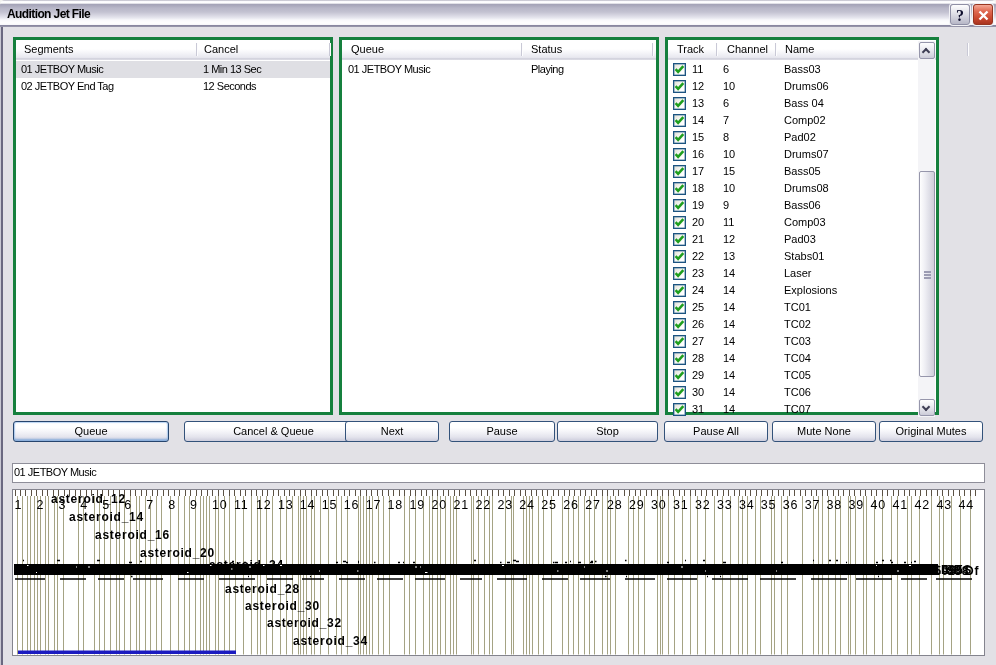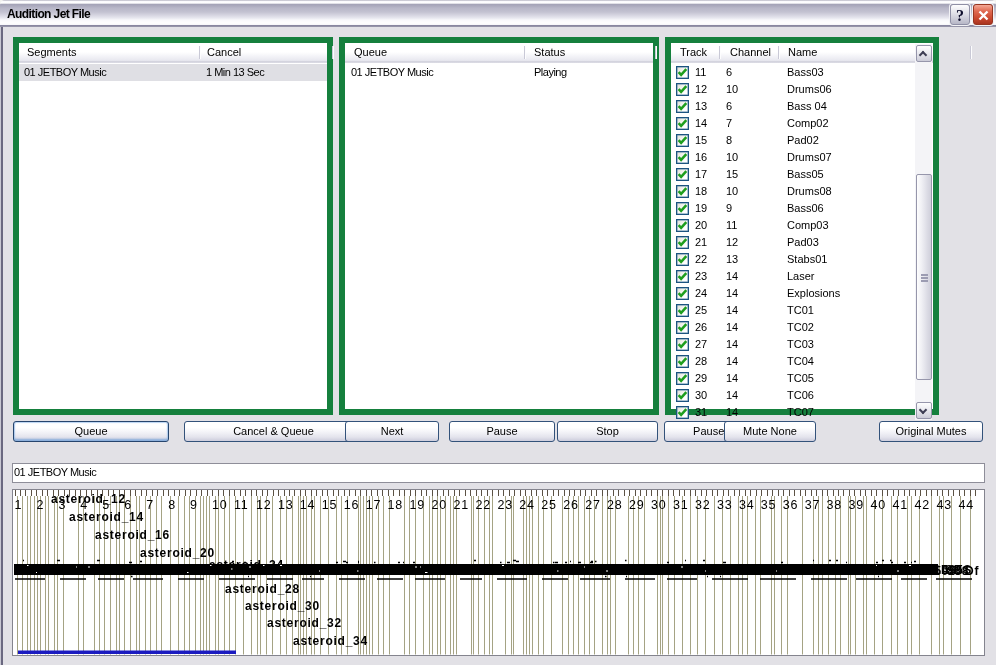--- a/index.html
+++ b/index.html
@@ -9,21 +9,21 @@
 .tb .t {position:absolute;left:7px;top:7px;font-size:12px;font-weight:bold;letter-spacing:-0.6px}
 .wb {position:absolute;left:0;top:27px;width:3px;height:638px;
  background:linear-gradient(90deg,#C8C7D2 0 1px,#6A6880 1px 3px)}
 .cbx {position:absolute;top:4px;width:20px;height:21px;border-radius:3px;
  text-align:center;line-height:21px;font-weight:bold}
 .hbt {left:950px;background:linear-gradient(180deg,#FEFEFE,#E0E0E8 45%,#C6C6D3 80%,#B7B7C7);
  border:1px solid #8F8FA5;box-shadow:0 0 0 1px #F2F2F6;color:#0E0E2C;font-size:16px;font-family:"Liberation Serif",serif}
 .xbt {left:973px;background:linear-gradient(180deg,#F4A896 0%,#E06A52 32%,#CC4A31 68%,#A93420);
  border:1px solid #983621;box-shadow:0 0 0 1px #F2F2F6;color:#fff}
 .xbt svg {position:absolute;left:4px;top:4.5px}
-.panel {position:absolute;top:37px;height:378px;background:#fff;border:6px solid #15803d}
+.panel {position:absolute;top:37px;height:378px;background:#fff;border:3px solid #15803d}
 .hdr {position:absolute;left:0;top:0;width:100%;height:20px;
  background:linear-gradient(180deg,#FFFFFF 0 9px,#F4F4F8 13px,#E9E9F0 17px,#E4E4EC 18px,#C4C4D1 19px,#EFEFF4 20px);}
 .hdr span {position:absolute;top:3px;font-size:11px}
 .hsep {position:absolute;top:3px;width:1px;height:13px;background:#C9C9D6;box-shadow:1px 0 0 #FDFDFE}
 .row {position:absolute;left:0;width:100%;height:17px;line-height:17px}
 .sel {background:#DFDFE4}
 .row span {position:absolute;top:0;white-space:nowrap;letter-spacing:-0.5px}
 .r3 {position:absolute;left:0;width:299px;height:17px;line-height:17px}
 .r3 span {position:absolute;top:0}
 .r3 .cb {left:5px;top:1.5px;width:13px;height:13px;border:1px solid #1C5480;
@@ -63,20 +63,24 @@
  <div class="hdr">
       <span style="left:8px">Segments</span>
       <span style="left:188px">Cancel</span>
   <i class="hsep" style="left:180px"></i>
       <i class="hsep" style="left:313px"></i>
     </div>
  <div class="row sel" style="top:21px">
       <span style="left:5px">01 JETBOY Music</span>
       <span style="left:187px">1 Min 13 Sec</span>
     </div>
+ <div class="row" style="top:38px">
+      <span style="left:5px">02 JETBOY End Tag</span>
+      <span style="left:187px">12 Seconds</span>
+    </div>
 </div>
 
 <div class="panel" style="left:339px;width:320px">
  <div class="hdr">
       <span style="left:9px">Queue</span>
       <span style="left:189px">Status</span>
   <i class="hsep" style="left:179px"></i>
       <i class="hsep" style="left:310px"></i>
     </div>
  <div class="row" style="top:21px">
@@ -316,21 +320,21 @@
       </div>
  </div>
 </div>
 
 <div class="btn def" style="left:13px;width:156px">Queue</div>
 <div class="btn" style="left:184px;width:179px">Cancel &amp; Queue</div>
 <div class="btn" style="left:345px;width:94px">Next</div>
 <div class="btn" style="left:449px;width:106px">Pause</div>
 <div class="btn" style="left:557px;width:101px">Stop</div>
 <div class="btn" style="left:664px;width:104px">Pause All</div>
-<div class="btn" style="left:724px;width:92px">Mute None</div>
+<div class="btn" style="left:772px;width:104px">Mute None</div>
 <div class="btn" style="left:879px;width:104px">Original Mutes</div>
 
 <div class="fld">01 JETBOY Music</div>
 <div class="tl">
     <svg width="971" height="165" style="position:absolute;left:0;top:0">
 <g stroke="#A5A384" stroke-width="1">
         <path d="M4.5 6V164.5M9.5 6V164.5M14.5 6V164.5M17.5 6V164.5M21.5 6V164.5M24.5 6V164.5M27.5 6V164.5M32.5 6V164.5M35.5 6V164.5M41.5 6V164.5M44.5 6V164.5M50.5 6V164.5M65.5 6V164.5M70.5 6V164.5M81.5 6V164.5M86.5 6V164.5M91.5 6V164.5M97.5 6V164.5M103.5 6V164.5M106.5 6V164.5M111.5 6V164.5M117.5 6V164.5M123.5 6V164.5M126.5 6V164.5M132.5 6V164.5M137.5 6V164.5M143.5 6V164.5M148.5 6V164.5M157.5 6V164.5M165.5 6V164.5M171.5 6V164.5M176.5 6V164.5M182.5 6V164.5M187.5 6V164.5M190.5 6V164.5M193.5 6V164.5M196.5 6V164.5M202.5 6V164.5M205.5 6V164.5M211.5 6V164.5M216.5 6V164.5M222.5 6V164.5M230.5 6V164.5M238.5 6V164.5M244.5 6V164.5M247.5 6V164.5M253.5 6V164.5M259.5 6V164.5M267.5 6V164.5M273.5 6V164.5M279.5 6V164.5M285.5 6V164.5M287.5 6V164.5M290.5 6V164.5M293.5 6V164.5M298.5 6V164.5M301.5 6V164.5M307.5 6V164.5M315.5 6V164.5M323.5 6V164.5M328.5 6V164.5M334.5 6V164.5M345.5 6V164.5M347.5 6V164.5M350.5 6V164.5M353.5 6V164.5M356.5 6V164.5M359.5 6V164.5M365.5 6V164.5M370.5 6V164.5M376.5 6V164.5M391.5 6V164.5M396.5 6V164.5M402.5 6V164.5M410.5 6V164.5M416.5 6V164.5M419.5 6V164.5M424.5 6V164.5M427.5 6V164.5M432.5 6V164.5M437.5 6V164.5M440.5 6V164.5M443.5 6V164.5M458.5 6V164.5M460.5 6V164.5M465.5 6V164.5M471.5 6V164.5M476.5 6V164.5M479.5 6V164.5M492.5 6V164.5M498.5 6V164.5M500.5 6V164.5M510.5 6V164.5M513.5 6V164.5M516.5 6V164.5M519.5 6V164.5M525.5 6V164.5M530.5 6V164.5M538.5 6V164.5M549.5 6V164.5M555.5 6V164.5M560.5 6V164.5M565.5 6V164.5M571.5 6V164.5M576.5 6V164.5M581.5 6V164.5M589.5 6V164.5M594.5 6V164.5M597.5 6V164.5M602.5 6V164.5M615.5 6V164.5M620.5 6V164.5M625.5 6V164.5M631.5 6V164.5M644.5 6V164.5M647.5 6V164.5M649.5 6V164.5M655.5 6V164.5M661.5 6V164.5M669.5 6V164.5M677.5 6V164.5M684.5 6V164.5M692.5 6V164.5M701.5 6V164.5M709.5 6V164.5M717.5 6V164.5M725.5 6V164.5M729.5 6V164.5M734.5 6V164.5M742.5 6V164.5M747.5 6V164.5M758.5 6V164.5M761.5 6V164.5M768.5 6V164.5M774.5 6V164.5M789.5 6V164.5M800.5 6V164.5M805.5 6V164.5M809.5 6V164.5M815.5 6V164.5M822.5 6V164.5M827.5 6V164.5M835.5 6V164.5M837.5 6V164.5M842.5 6V164.5M850.5 6V164.5M853.5 6V164.5M861.5 6V164.5M869.5 6V164.5M878.5 6V164.5M884.5 6V164.5M894.5 6V164.5M898.5 6V164.5M906.5 6V164.5M918.5 6V164.5M926.5 6V164.5M930.5 6V164.5M938.5 6V164.5M947.5 6V164.5M957.5 6V164.5"></path>
       </g>
 <g stroke="#5C5244" stroke-width="1">
         <path d="M2.5 0V6M7.5 0V6M12.5 0V6M18.5 0V6M23.5 0V6M29.5 0V6M34.5 0V6M40.5 0V6M45.5 0V6M51.5 0V6M56.5 0V6M62.5 0V6M67.5 0V6M73.5 0V6M78.5 0V6M84.5 0V6M89.5 0V6M95.5 0V6M100.5 0V6M106.5 0V6M111.5 0V6M117.5 0V6M122.5 0V6M128.5 0V6M133.5 0V6M139.5 0V6M144.5 0V6M150.5 0V6M155.5 0V6M161.5 0V6M166.5 0V6M172.5 0V6M177.5 0V6M183.5 0V6M188.5 0V6M194.5 0V6M199.5 0V6M205.5 0V6M210.5 0V6M216.5 0V6M221.5 0V6M227.5 0V6M232.5 0V6M238.5 0V6M243.5 0V6M249.5 0V6M254.5 0V6M260.5 0V6M265.5 0V6M271.5 0V6M276.5 0V6M281.5 0V6M287.5 0V6M292.5 0V6M298.5 0V6M303.5 0V6M309.5 0V6M314.5 0V6M320.5 0V6M325.5 0V6M331.5 0V6M336.5 0V6M342.5 0V6M347.5 0V6M353.5 0V6M358.5 0V6M364.5 0V6M369.5 0V6M375.5 0V6M380.5 0V6M386.5 0V6M391.5 0V6M397.5 0V6M402.5 0V6M408.5 0V6M413.5 0V6M419.5 0V6M424.5 0V6M430.5 0V6M435.5 0V6M441.5 0V6M446.5 0V6M452.5 0V6M457.5 0V6M463.5 0V6M468.5 0V6M474.5 0V6M479.5 0V6M485.5 0V6M490.5 0V6M496.5 0V6M501.5 0V6M507.5 0V6M512.5 0V6M518.5 0V6M523.5 0V6M529.5 0V6M534.5 0V6M540.5 0V6M545.5 0V6M551.5 0V6M556.5 0V6M561.5 0V6M567.5 0V6M572.5 0V6M578.5 0V6M583.5 0V6M589.5 0V6M594.5 0V6M600.5 0V6M605.5 0V6M611.5 0V6M616.5 0V6M622.5 0V6M627.5 0V6M633.5 0V6M638.5 0V6M644.5 0V6M649.5 0V6M655.5 0V6M660.5 0V6M666.5 0V6M671.5 0V6M677.5 0V6M682.5 0V6M688.5 0V6M693.5 0V6M699.5 0V6M704.5 0V6M710.5 0V6M715.5 0V6M721.5 0V6M726.5 0V6M732.5 0V6M737.5 0V6M743.5 0V6M748.5 0V6M754.5 0V6M759.5 0V6M765.5 0V6M770.5 0V6M776.5 0V6M781.5 0V6M787.5 0V6M792.5 0V6M798.5 0V6M803.5 0V6M809.5 0V6M814.5 0V6M820.5 0V6M825.5 0V6M830.5 0V6M836.5 0V6M841.5 0V6M847.5 0V6M852.5 0V6M858.5 0V6M863.5 0V6M869.5 0V6M874.5 0V6M880.5 0V6M885.5 0V6M891.5 0V6M896.5 0V6M902.5 0V6M907.5 0V6M913.5 0V6M918.5 0V6M924.5 0V6M929.5 0V6M935.5 0V6M940.5 0V6M946.5 0V6M951.5 0V6M957.5 0V6M962.5 0V6"></path>

